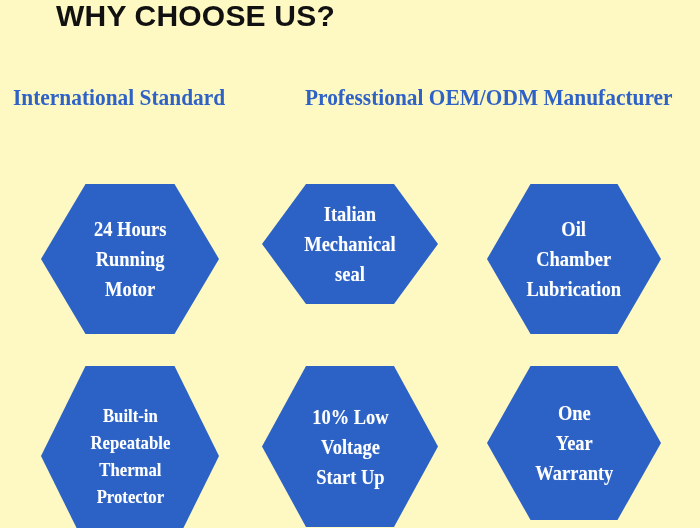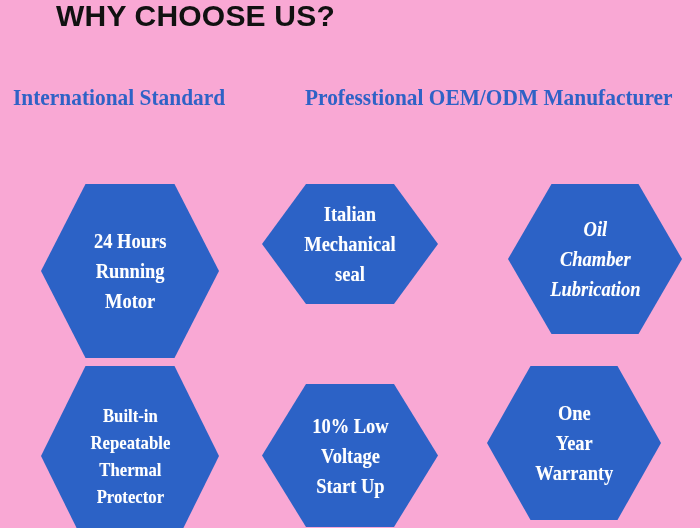--- a/index.html
+++ b/index.html
@@ -12,21 +12,21 @@
     background: #ffffff;
     font-family: "Liberation Sans", sans-serif;
     overflow: hidden;
     position: relative;
   }
 
   #page-root {
     position: relative;
     width: 700px;
     height: 528px;
-    background: #f9a8d4;
+    background: #fef9c3;
   }
 
   
   .page-title {
     position: absolute;
     left: 56px;
     top: -2px;
     font-family: "Liberation Sans", sans-serif;
     font-weight: bold;
     font-size: 30px;
@@ -78,26 +78,26 @@
     text-align: center;
     font-size: 21px;
     line-height: 30px;
     letter-spacing: 0px;
     transform: scaleX(0.88);
     white-space: pre-line;
     text-shadow: 0 0 1px rgba(255,255,255,0.35);
   }
 
   
-  #hex-0 { left: 41px;  top: 184px; width: 178px; height: 174px; }
+  #hex-0 { left: 41px;  top: 184px; width: 178px; height: 150px; }
   #hex-1 { left: 262px; top: 184px; width: 176px; height: 120px; }
-  #hex-2 { left: 508px; top: 184px; width: 174px; height: 150px; font-style: italic; }
+  #hex-2 { left: 487px; top: 184px; width: 174px; height: 150px; }
   
   #hex-3 { left: 41px;  top: 366px; width: 178px; height: 180px; }
-  #hex-4 { left: 262px; top: 384px; width: 176px; height: 143px; }
+  #hex-4 { left: 262px; top: 366px; width: 176px; height: 161px; }
   #hex-5 { left: 487px; top: 366px; width: 174px; height: 154px; }
 
   
   #hex-3 .hex-label { font-size: 19px; line-height: 27px; }
 </style>
 </head>
 <body>
 
 <div id="page-root">
 

